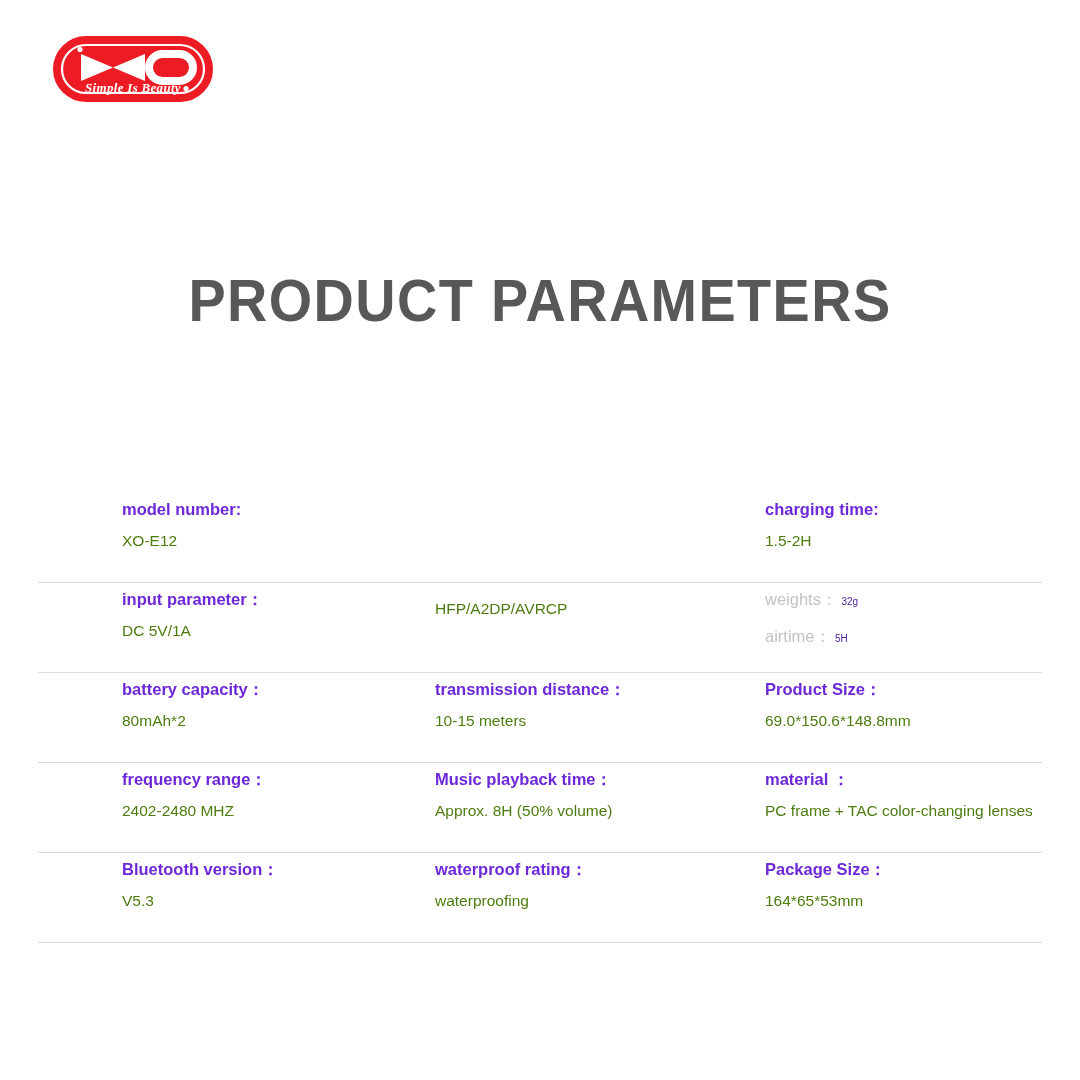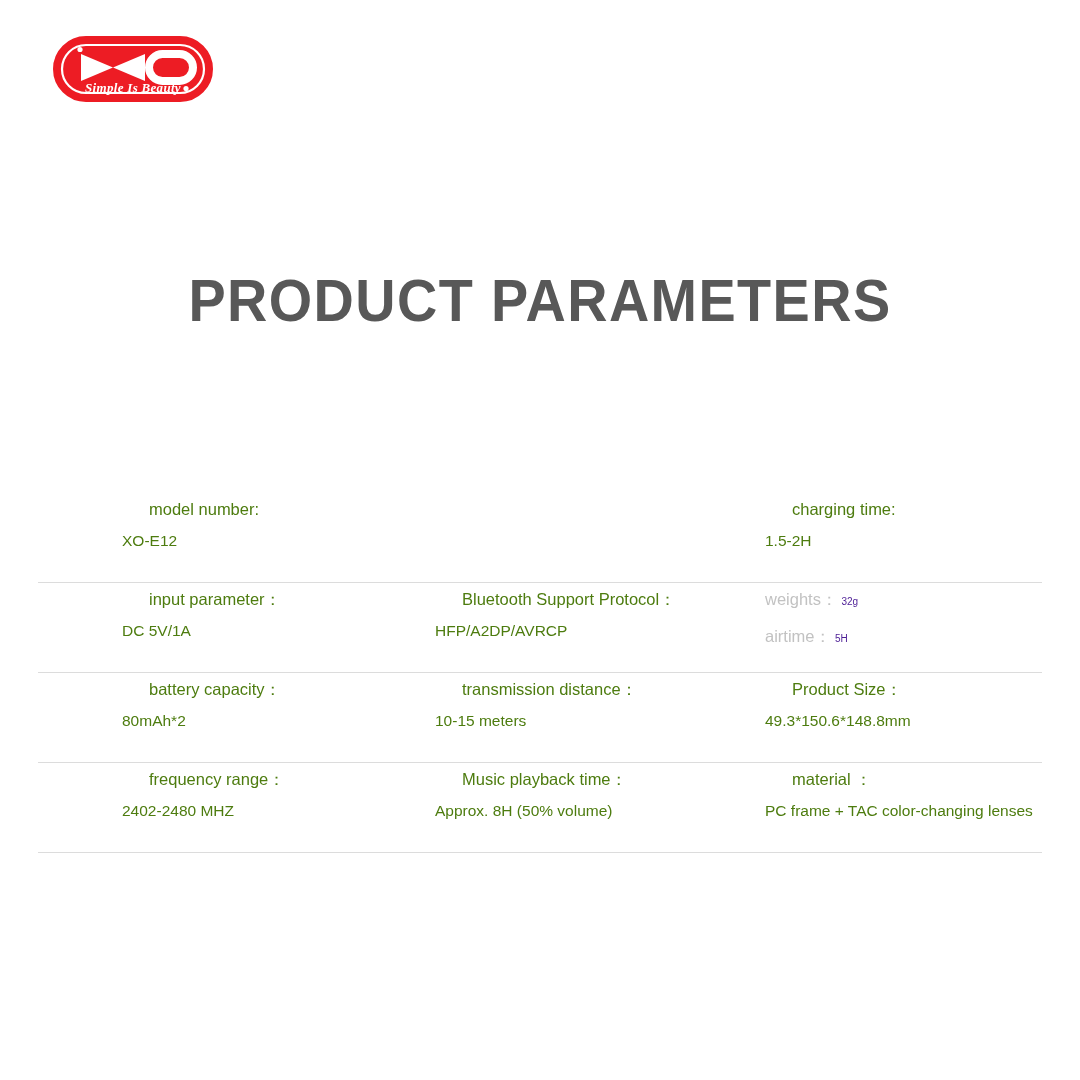--- a/index.html
+++ b/index.html
@@ -62,25 +62,24 @@
     position: absolute;
     top: 5px;
   }
   .cell.c1 { left: 84px; }
   .cell.c2 { left: 397px; }
   .cell.c3 { left: 727px; }
 
   .cell-label {
     display: block;
     font-size: 16.5px;
-    color: #4d7c0f;
+    color: #6d28d9;
     line-height: 22px;
     white-space: nowrap;
-    font-weight: 400;
-    margin-left: 27px;
+    font-weight: 700;
   }
   .cell-value {
     display: block;
     font-size: 15.5px;
     color: #4d7c0f;
     line-height: 22px;
     margin-top: 10px;
     white-space: nowrap;
     font-weight: 400;
   }
@@ -136,49 +135,62 @@
         <span class="cell-label">charging time:</span>
         <span class="cell-value">1.5-2H</span>
       </div>
     </div>
     <div class="spec-row">
       <div class="cell c1">
         <span class="cell-label">input parameter：</span>
         <span class="cell-value">DC 5V/1A</span>
       </div>
       <div class="cell c2">
-        <span class="cell-label">Bluetooth Support Protocol：</span>
         <span class="cell-value">HFP/A2DP/AVRCP</span>
       </div>
       <div class="cell c3 inline-pairs">
         <div class="pair"><span class="pair-label">weights：</span><span class="pair-value">32g</span></div>
         <div class="pair"><span class="pair-label">airtime：</span><span class="pair-value">5H</span></div>
       </div>
     </div>
     <div class="spec-row">
       <div class="cell c1">
         <span class="cell-label">battery capacity：</span>
         <span class="cell-value">80mAh*2</span>
       </div>
       <div class="cell c2">
         <span class="cell-label">transmission distance：</span>
         <span class="cell-value">10-15 meters</span>
       </div>
       <div class="cell c3">
         <span class="cell-label">Product Size：</span>
-        <span class="cell-value">49.3*150.6*148.8mm</span>
+        <span class="cell-value">69.0*150.6*148.8mm</span>
       </div>
     </div>
     <div class="spec-row">
       <div class="cell c1">
         <span class="cell-label">frequency range：</span>
         <span class="cell-value">2402-2480 MHZ</span>
       </div>
       <div class="cell c2">
         <span class="cell-label">Music playback time：</span>
         <span class="cell-value">Approx. 8H (50% volume)</span>
       </div>
       <div class="cell c3">
         <span class="cell-label">material ：</span>
         <span class="cell-value">PC frame + TAC color-changing lenses</span>
       </div>
     </div>
+    <div class="spec-row">
+      <div class="cell c1">
+        <span class="cell-label">Bluetooth version：</span>
+        <span class="cell-value">V5.3</span>
+      </div>
+      <div class="cell c2">
+        <span class="cell-label">waterproof rating：</span>
+        <span class="cell-value">waterproofing</span>
+      </div>
+      <div class="cell c3">
+        <span class="cell-label">Package Size：</span>
+        <span class="cell-value">164*65*53mm</span>
+      </div>
+    </div>
   </div>
 
 </body></html>

